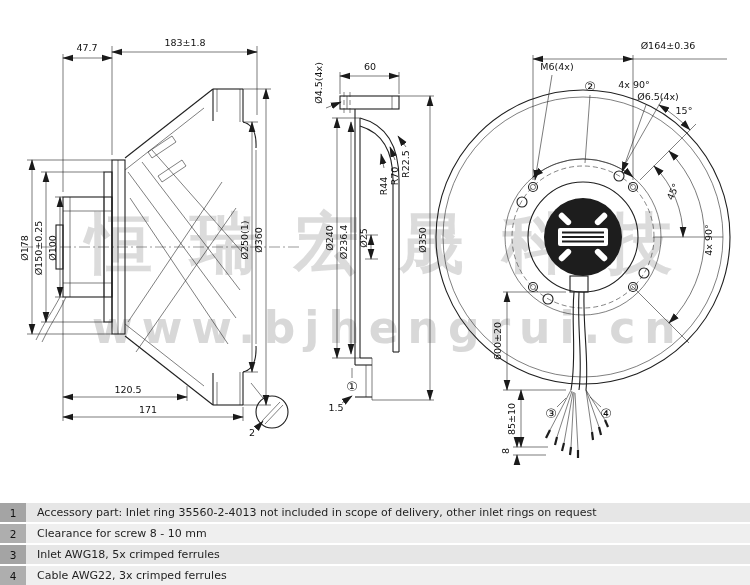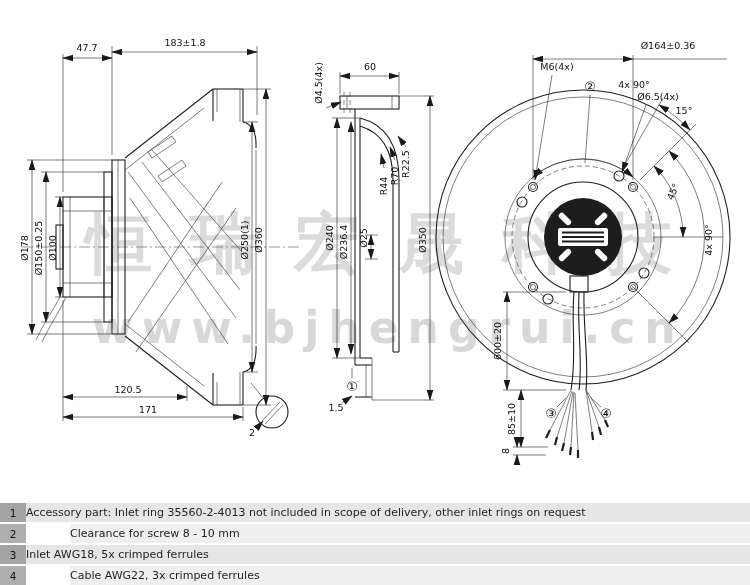--- a/index.html
+++ b/index.html
@@ -14,22 +14,22 @@
   text{font-family:"DejaVu Sans",sans-serif;}
   .d{font-size:9.5px;fill:#111;}
   .call{font-size:13px;fill:#111;}
   .mid{text-anchor:middle;}
   .wm1{font-size:66px;font-weight:bold;fill:#c6c6c6;opacity:.62;letter-spacing:38px;}
   .wm2{font-size:44px;font-weight:bold;fill:#cbcbcb;opacity:.75;letter-spacing:9px;}
   
   .notes{position:absolute;left:0;top:503px;width:750px;}
   .note-row{display:flex;height:19px;margin-bottom:2px;}
   .note-num{flex:0 0 26px;width:26px;background:#a4a4a4;color:#111;font-size:10.5px;display:flex;align-items:center;justify-content:center;}
-  .note-body{flex:1;background:#e6e6e6;font-size:11px;line-height:19px;color:#1f1f1f;white-space:nowrap;overflow:hidden;}
-  .note-row.alt .note-body{background:#efefef;margin-left:44px;}
+  .note-body{flex:1;background:#e6e6e6;font-size:11px;line-height:19px;padding-left:11px;color:#1f1f1f;white-space:nowrap;overflow:hidden;}
+  .note-row.alt .note-body{background:#efefef;}
   .note-row.alt .note-num{background:#aeaeae;}
 </style>
 </head>
 <body>
 
 <div class="sheet">
 
 <svg width="750" height="503" viewBox="0 0 750 503">
   <defs>
     <marker id="ar" viewBox="0 0 10 8" refX="9.3" refY="4" markerWidth="11" markerHeight="9" orient="auto-start-reverse" markerUnits="userSpaceOnUse">

